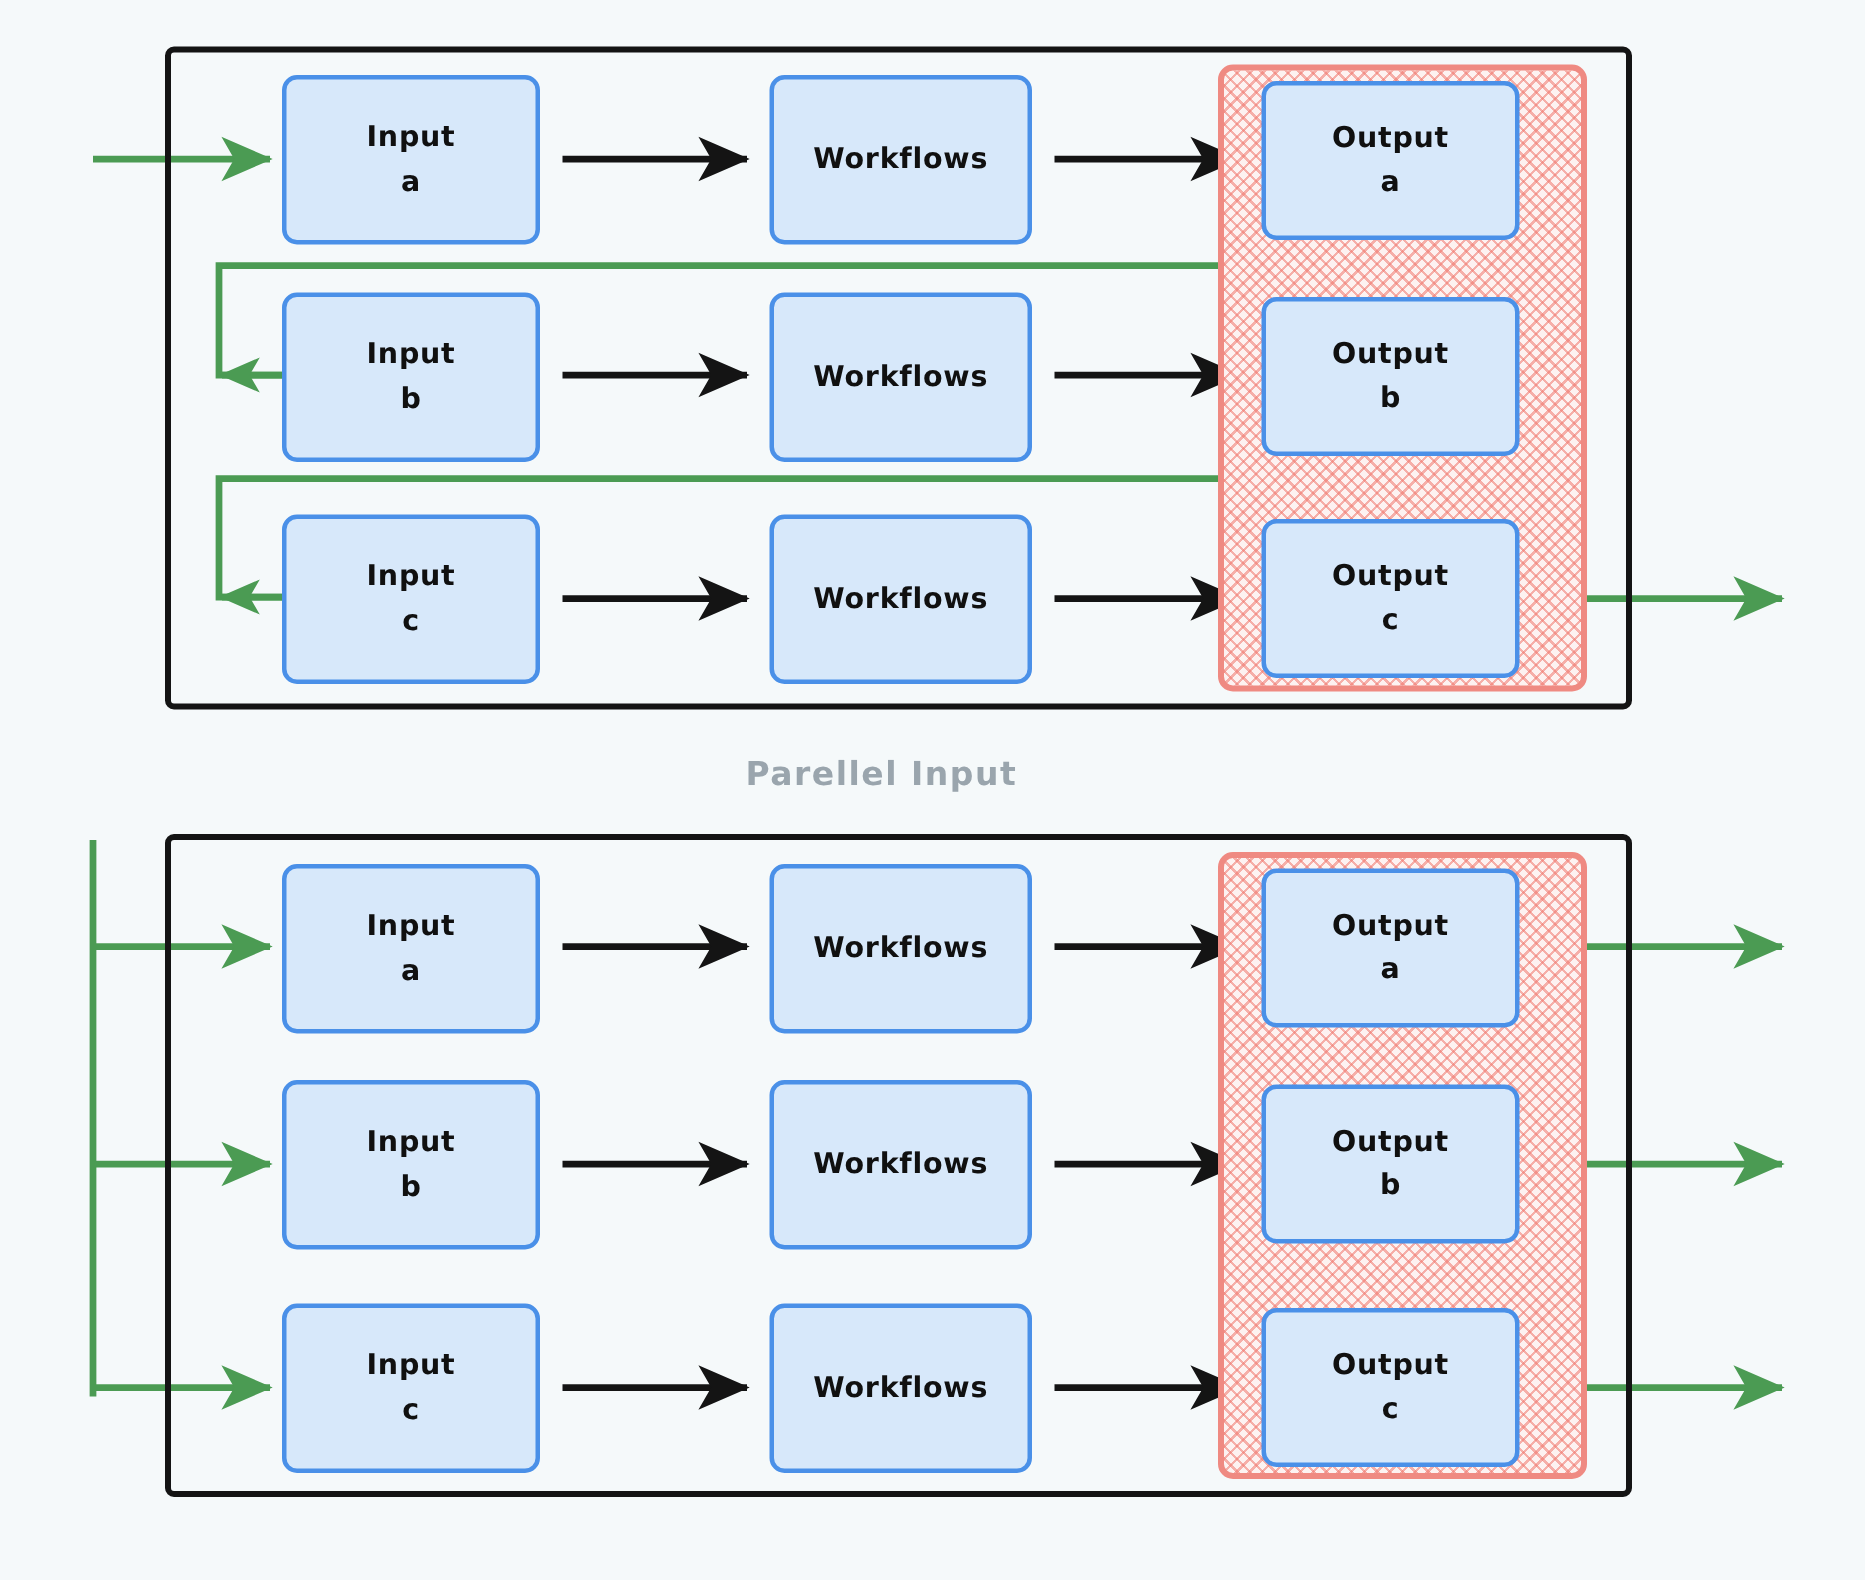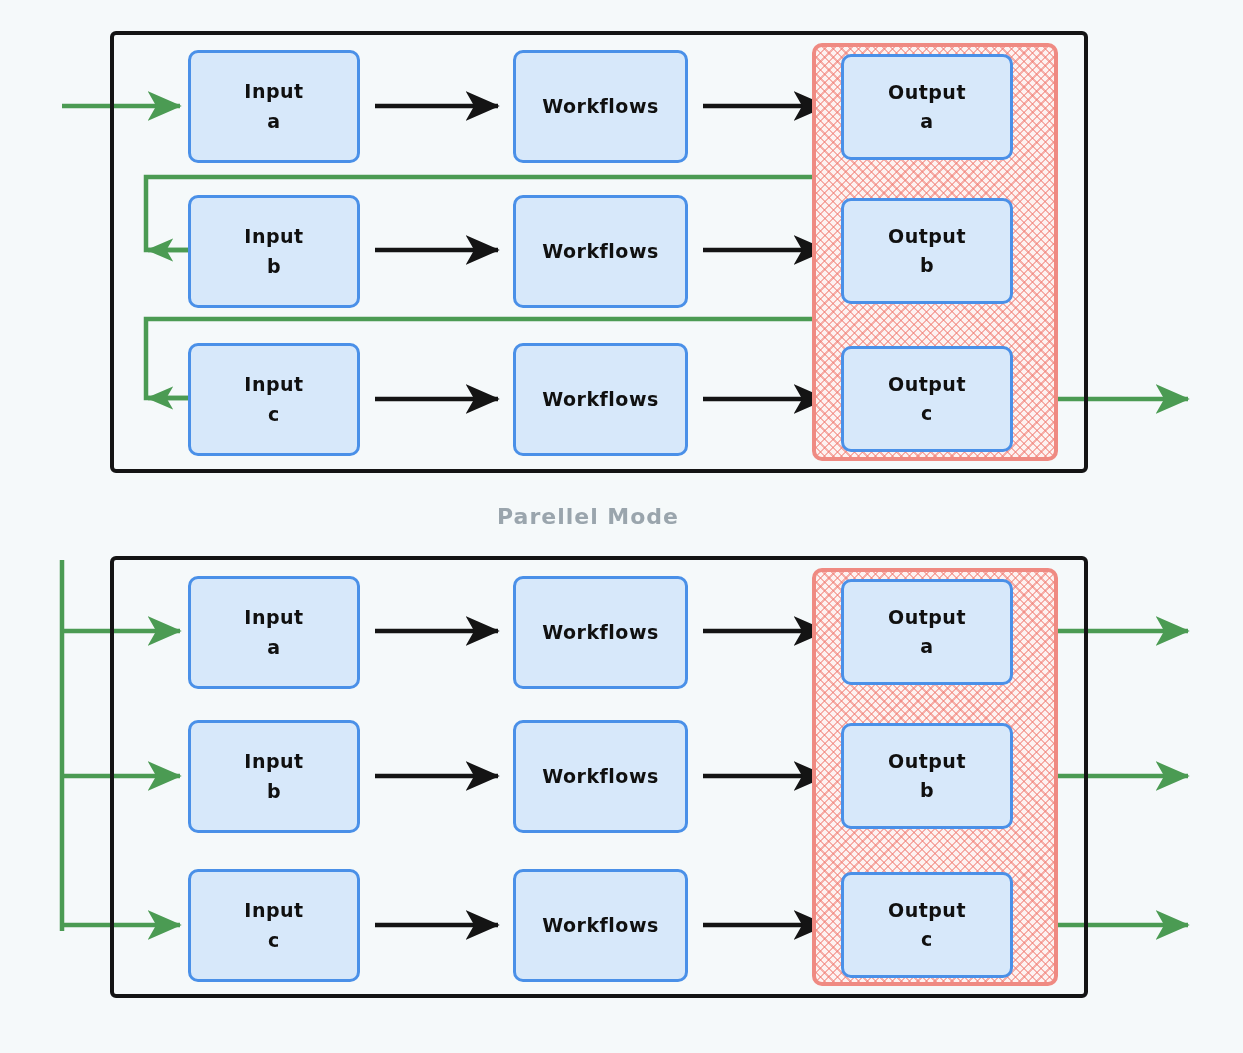--- a/index.html
+++ b/index.html
@@ -180,21 +180,21 @@
     <span class="l2">c</span>
   </div>
   <div class="node" style="left:513px; top:343px; width:175px; height:113px;">
     <span>Workflows</span>
   </div>
   <div class="node" style="left:841px; top:346px; width:172px; height:106px;">
     <span>Output</span>
     <span class="l2">c</span>
   </div>
 
-  <div class="caption" style="left:497px; top:504px;">Parellel Mode</div>
+  <div class="caption" style="left:497px; top:504px;">Parellel Input</div>
 
   <div class="frame-black" style="left:110px; top:556px; width:978px; height:442px;"></div>
 
   <div class="frame-red" style="left:812px; top:568px; width:246px; height:418px;"></div>
 
   <div class="node" style="left:188px; top:576px; width:172px; height:113px;">
     <span>Input</span>
     <span class="l2">a</span>
   </div>
   <div class="node" style="left:513px; top:576px; width:175px; height:113px;">

